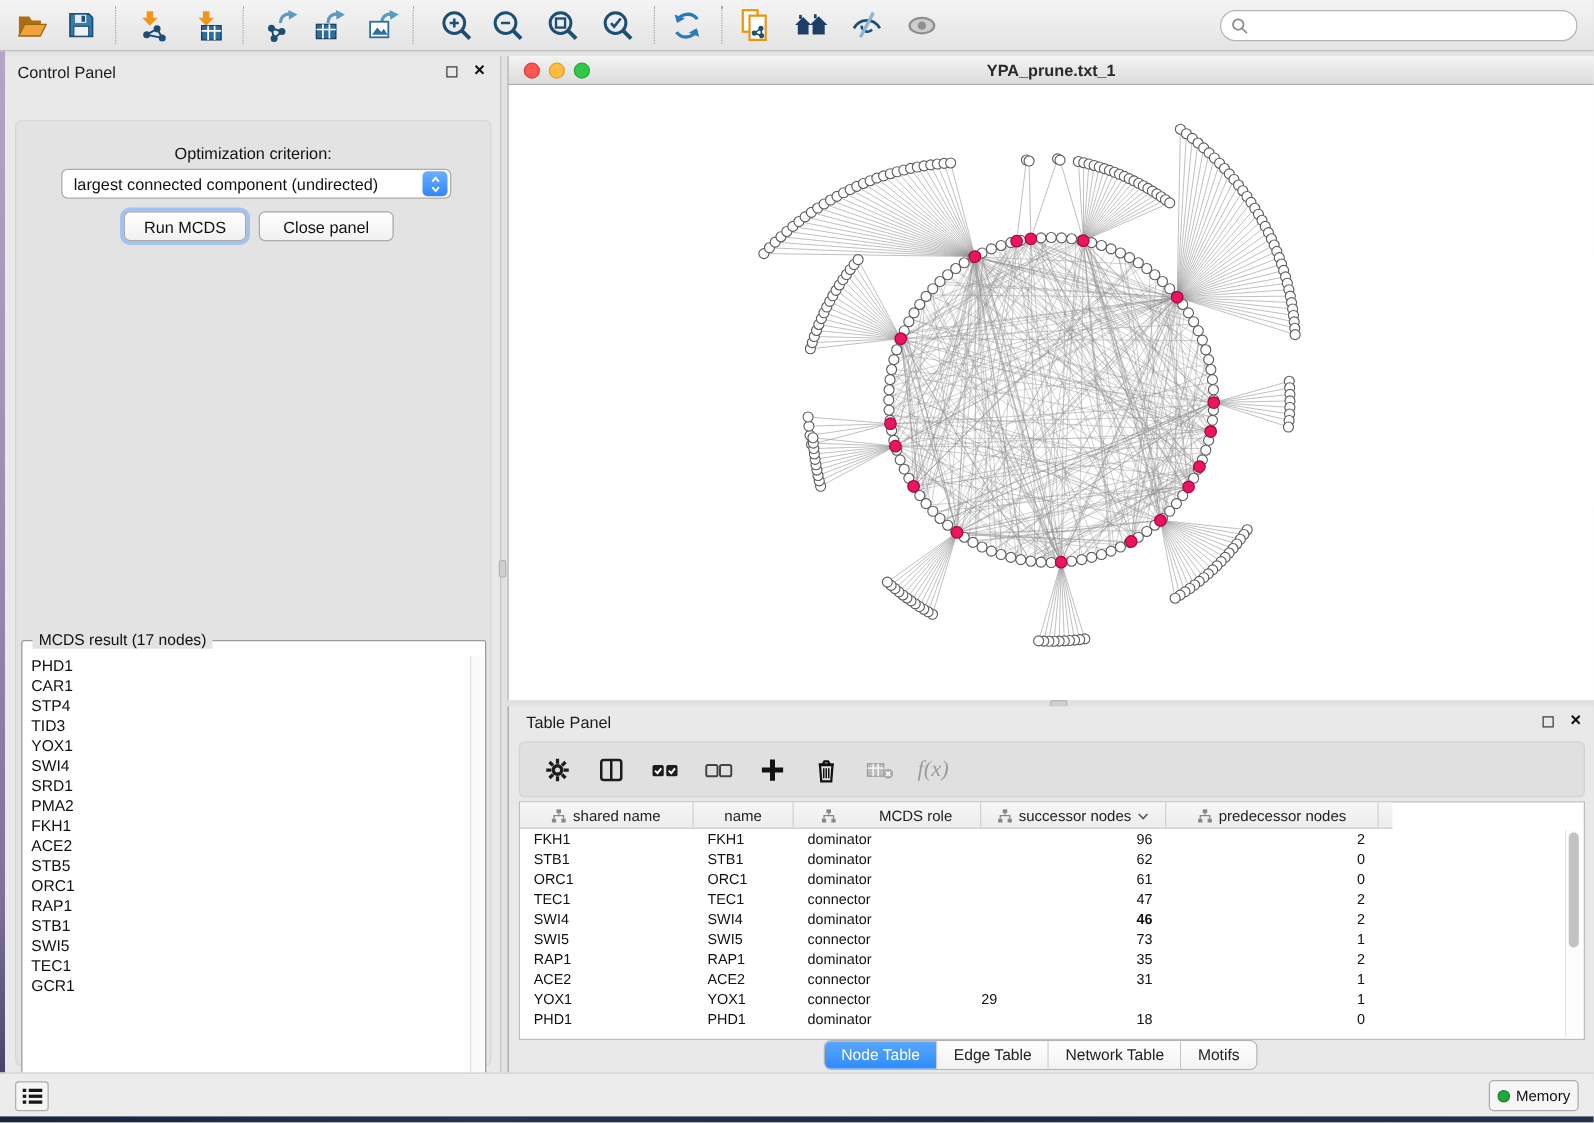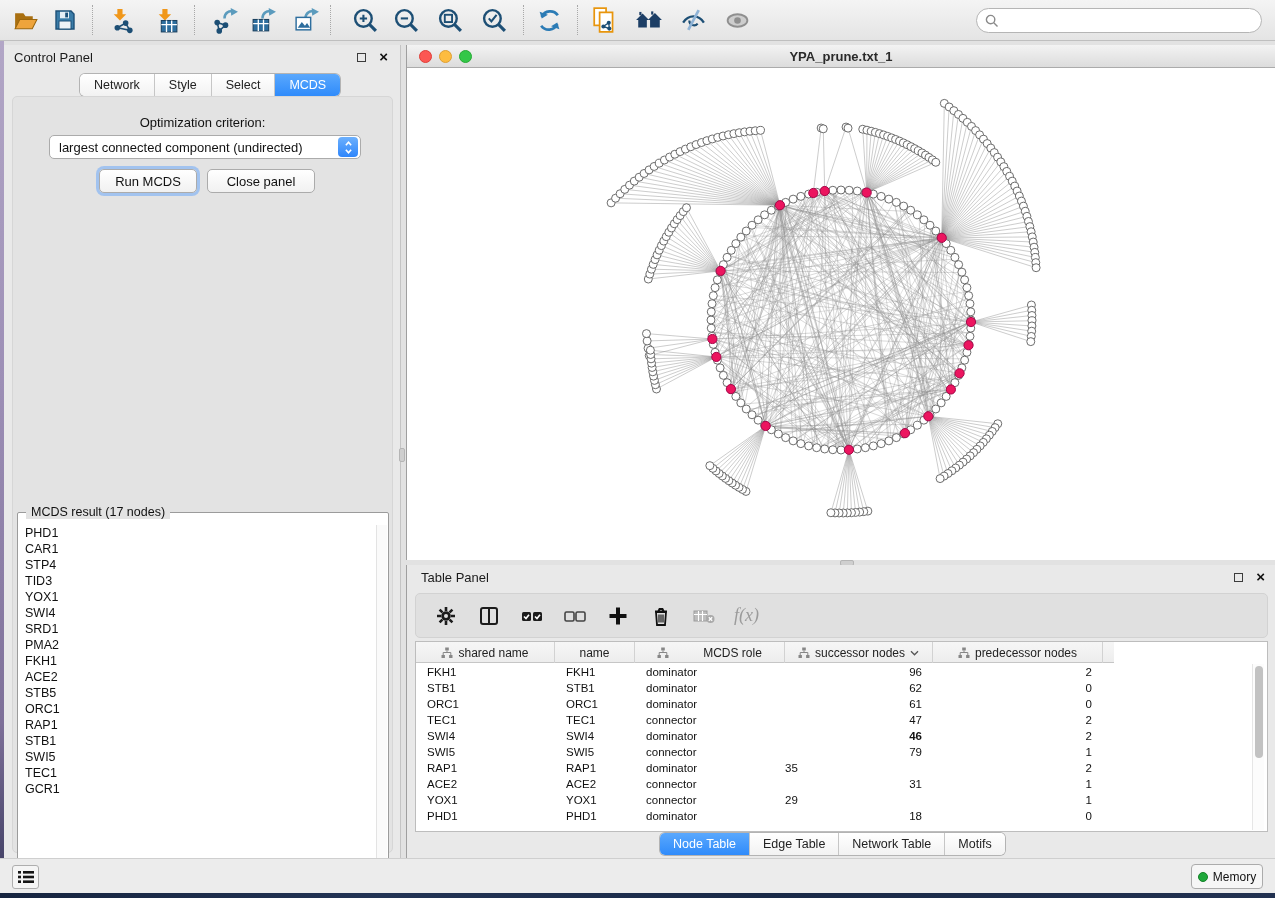--- a/index.html
+++ b/index.html
@@ -250,26 +250,20 @@
     <input placeholder="" style="">
   </div>
 </div>
 
 <div id="control-panel" class="abs">
   <div class="panel-titlebar">
     <span class="panel-title">Control Panel</span>
     <span class="float-ic" style="right:34px"></span>
     <span class="close-ic" style="right:12px">×</span>
   </div>
-  <div id="cp-tabs">
-      <div class="cp-tab">Network</div>
-      <div class="cp-tab">Style</div>
-      <div class="cp-tab">Select</div>
-      <div class="cp-tab active">MCDS</div>
-    </div>
   <div id="cp-inner">
     <div id="opt-select">
       <span class="sel-text">largest connected component (undirected)</span>
       <span class="stepper">
         <svg class="chev" viewBox="0 0 8 6">
             <path d="M1 5 L4 1.5 L7 5"></path>
           </svg>
         <svg class="chev" viewBox="0 0 8 6">
             <path d="M1 1 L4 4.5 L7 1"></path>
           </svg>
@@ -1224,28 +1218,28 @@
           <div class="td" style="width: 139px; text-align: left; padding: 0px 0px 0px 11px;">SWI4</div>
           <div class="td" style="width: 80px; text-align: left; padding: 0px 0px 0px 11px;">SWI4</div>
           <div class="td" style="width: 150px; text-align: left; padding: 0px 0px 0px 11px;">dominator</div>
           <div class="td" style="width: 148px; text-align: right; padding: 0px 11px 0px 0px; font-weight: bold;">46</div>
           <div class="td" style="width: 170px; text-align: right; padding: 0px 11px 0px 0px;">2</div>
         </div>
         <div class="tr">
           <div class="td" style="width: 139px; text-align: left; padding: 0px 0px 0px 11px;">SWI5</div>
           <div class="td" style="width: 80px; text-align: left; padding: 0px 0px 0px 11px;">SWI5</div>
           <div class="td" style="width: 150px; text-align: left; padding: 0px 0px 0px 11px;">connector</div>
-          <div class="td" style="width: 148px; text-align: right; padding: 0px 11px 0px 0px;">79</div>
+          <div class="td" style="width: 148px; text-align: right; padding: 0px 11px 0px 0px;">73</div>
           <div class="td" style="width: 170px; text-align: right; padding: 0px 11px 0px 0px;">1</div>
         </div>
         <div class="tr">
           <div class="td" style="width: 139px; text-align: left; padding: 0px 0px 0px 11px;">RAP1</div>
           <div class="td" style="width: 80px; text-align: left; padding: 0px 0px 0px 11px;">RAP1</div>
           <div class="td" style="width: 150px; text-align: left; padding: 0px 0px 0px 11px;">dominator</div>
-          <div class="td" style="width: 148px; text-align: left; padding: 0px 11px 0px 0px;">35</div>
+          <div class="td" style="width: 148px; text-align: right; padding: 0px 11px 0px 0px;">35</div>
           <div class="td" style="width: 170px; text-align: right; padding: 0px 11px 0px 0px;">2</div>
         </div>
         <div class="tr">
           <div class="td" style="width: 139px; text-align: left; padding: 0px 0px 0px 11px;">ACE2</div>
           <div class="td" style="width: 80px; text-align: left; padding: 0px 0px 0px 11px;">ACE2</div>
           <div class="td" style="width: 150px; text-align: left; padding: 0px 0px 0px 11px;">connector</div>
           <div class="td" style="width: 148px; text-align: right; padding: 0px 11px 0px 0px;">31</div>
           <div class="td" style="width: 170px; text-align: right; padding: 0px 11px 0px 0px;">1</div>
         </div>
         <div class="tr">

